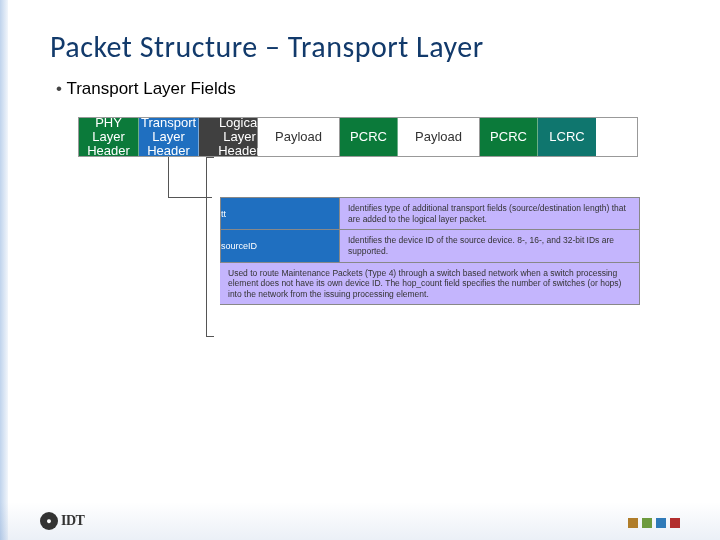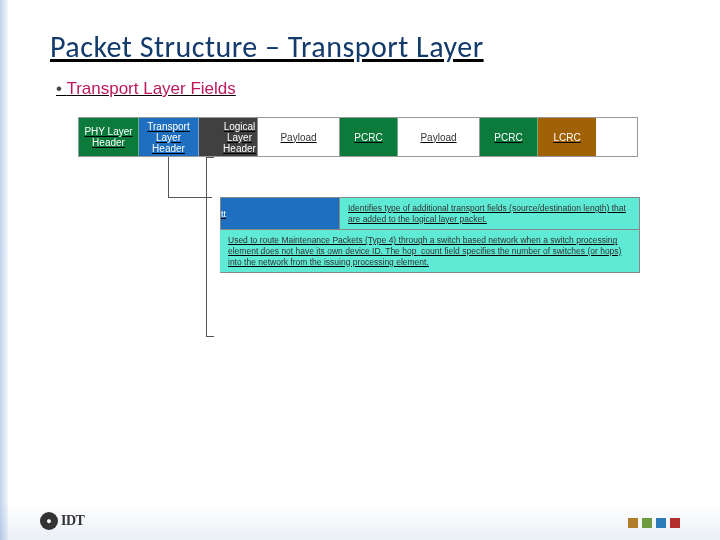--- a/index.html
+++ b/index.html
@@ -14,33 +14,32 @@
   .left-accent {
     position: absolute;
     left: 0; top: 0;
     width: 8px; height: 540px;
     background: linear-gradient(to right, rgba(0,80,180,0.25), rgba(0,80,180,0.05));
   }
   .slide {
     position: absolute;
     left: 0; top: 0; right: 0; bottom: 0;
     padding: 28px 40px 0 50px;
-    text-decoration: underline;
   }
   .title {
     font-size: 30px;
     color: #123a6b;
     font-weight: 400;
     letter-spacing: 0.5px;
     margin-bottom: 14px;
     font-family: "Segoe UI", Calibri, Arial, sans-serif;
   }
   .bullet {
     font-size: 17px;
-    color: #be185d;
+    color: #000000;
     margin-left: 6px;
     margin-bottom: 18px;
   }
   .bullet::before {
     content: "• ";
     color: #444;
   }
   .diagram {
     margin-left: 28px;
     margin-top: 4px;
@@ -49,35 +48,35 @@
   .packet-row {
     display: flex;
     height: 40px;
     border: 1px solid #999;
   }
   .seg {
     display: flex;
     align-items: center;
     justify-content: center;
     color: #fff;
-    font-size: 10px;
+    font-size: 13px;
     text-align: center;
     line-height: 1.1;
     padding: 2px 4px;
     border-right: 1px solid rgba(255,255,255,0.4);
   }
   .seg:last-child { border-right: none; }
   .seg.phy { background: #0b7a3a; width: 60px; }
   .seg.trans { background: #1f6fc0; width: 60px; }
   .seg.log { background: #404040; width: 59px; padding-left: 27px; }
   .seg.payload { background: #fff; color: #333; width: 82px; border-right: 1px solid #999; }
   .seg.pcrc { background: #0b7a3a; width: 58px; }
   .seg.payload2 { background: #fff; color: #333; width: 82px; border-right: 1px solid #999; }
   .seg.pcrc2 { background: #0b7a3a; width: 58px; }
-  .seg.lcrc { background: #a16207; width: 58px; }
+  .seg.lcrc { background: #0f766e; width: 58px; }
 
   .connector-wrap {
     position: relative;
     height: 40px;
     margin-left: 0;
   }
   .conn-v {
     position: absolute;
     left: 90px;
     top: 0;
@@ -125,21 +124,21 @@
     border-right: 1px solid #888;
     border-left: 1px solid #888;
   }
   .field-desc {
     flex: 1;
     font-size: 8.5px;
     color: #333;
     padding: 5px 8px;
     line-height: 1.25;
     border-right: 1px solid #888;
-    background: #5eead4;
+    background: #c4b5fd;
   }
 
   .footer {
     position: absolute;
     left: 0; bottom: 0;
     width: 720px;
     height: 38px;
     background: linear-gradient(to top, rgba(0,60,150,0.08), rgba(0,60,150,0.0));
   }
   .logo {
@@ -209,20 +208,24 @@
     <div class="connector-wrap">
       <div class="conn-v"></div>
       <div class="conn-h"></div>
       <div class="bracket"></div>
     </div>
 
     <div class="fields">
       <div class="field-row">
         <div class="field-name">tt</div>
         <div class="field-desc">Identifies type of additional transport fields (source/destination length) that are added to the logical layer packet.</div>
+      </div>
+      <div class="field-row">
+        <div class="field-name">sourceID</div>
+        <div class="field-desc">Identifies the device ID of the source device. 8-, 16-, and 32-bit IDs are supported.</div>
       </div>
       <div class="field-row">
         <div class="field-desc">Used to route Maintenance Packets (Type 4) through a switch based network when a switch processing element does not have its own device ID. The hop_count field specifies the number of switches (or hops) into the network from the issuing processing element.</div>
       </div>
     </div>
 
   </div>
 
 </div>
 

